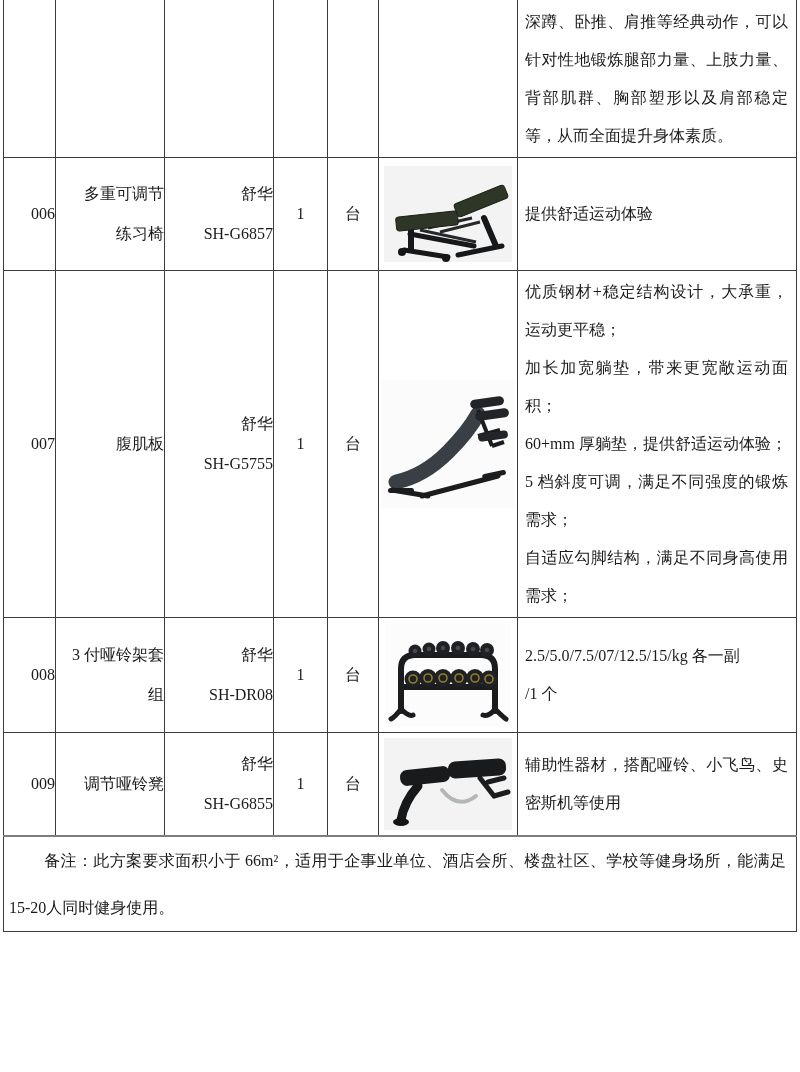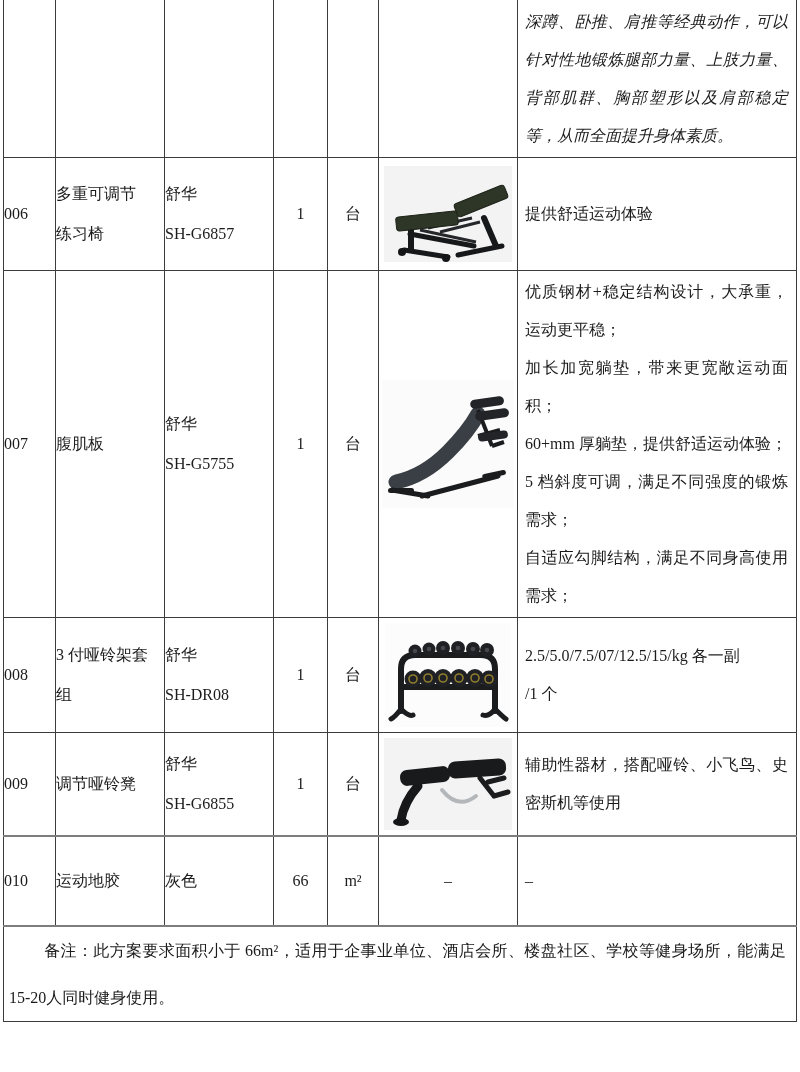--- a/index.html
+++ b/index.html
@@ -13,34 +13,34 @@
     border-collapse:collapse;table-layout:fixed;
     width:793px;margin-left:3px;
     border:1px solid #3c3c3c;border-top:none;
   }
   td{
     border:1px solid #3c3c3c;
     vertical-align:middle;
     padding:0;overflow:hidden;
     font-size:16px;
   }
-  tr.first td{border-top:none;font-style:italic;}
+  tr.first td{border-top:none;}
   tr.gray-top td{border-top:2px solid #7d7d7d;}
   
   tr.h155 td{height:153px;}
   tr.h110 td{height:108px;}
   tr.h312 td{height:310px;font-family:Liberation Serif, serif;}
   tr.h112 td{height:110px;}
   tr.h100 td{height:98px;}
   tr.h87  td{height:84px;}
   tr.h91  td{height:88px;}
   tr.h95  td{height:93px;}
 
-  td.c-center{text-align:left;}
-  .ln{display:block;text-align:left;line-height:40px;}
+  td.c-center{text-align:right;}
+  .ln{display:block;text-align:right;line-height:40px;}
   .qty,.unit{text-align:center;}
 
   td.c-desc{padding:2px 8px 2px 7px;}
   .para{
     line-height:38px;text-align:justify;
     margin:0;word-break:break-word;
   }
   td.c-desc.mid{vertical-align:middle;}
   td.c-img{text-align:center;}
   td.c-img svg{display:block;margin:0 auto;}
@@ -215,33 +215,20 @@
         <path d="M58 52 Q74 72 92 58" stroke="#b4b7ba" stroke-width="4" fill="none" stroke-linecap="round"></path>
         <rect x="16" y="30" width="50" height="16" rx="7" fill="#191a1c" transform="rotate(-6 41 38)"></rect>
         <rect x="64" y="22" width="58" height="17" rx="7" fill="#191a1c" transform="rotate(-4 93 30)"></rect>
       </svg>
     </td>
     <td class="c-desc mid">
       <p class="para">辅助性器材，搭配哑铃、小飞鸟、史密斯机等使用</p>
     </td>
   </tr>
 
-  <tr class="h87 gray-top">
-    <td class="c-center"><span>010</span></td>
-    <td>
-      <span class="ln">运动地胶</span>
-    </td>
-    <td>
-      <span class="ln">灰色</span>
-    </td>
-    <td class="qty">66</td>
-    <td class="unit">m²</td>
-    <td class="c-img c-center">–</td>
-    <td class="c-desc mid c-center">–</td>
-  </tr>
 
 
   <tr class="h95 gray-top">
     <td colspan="7" class="note-cell">
       <p class="note-p">
         <span class="b">备注：</span><span>此方案要求面积小于 66m²，适用于企事业单位、酒店会所、楼盘社区、学校等健身场所，能满足 15-20人同时健身使用。</span>
       </p>
     </td>
   </tr>
 </tbody>

